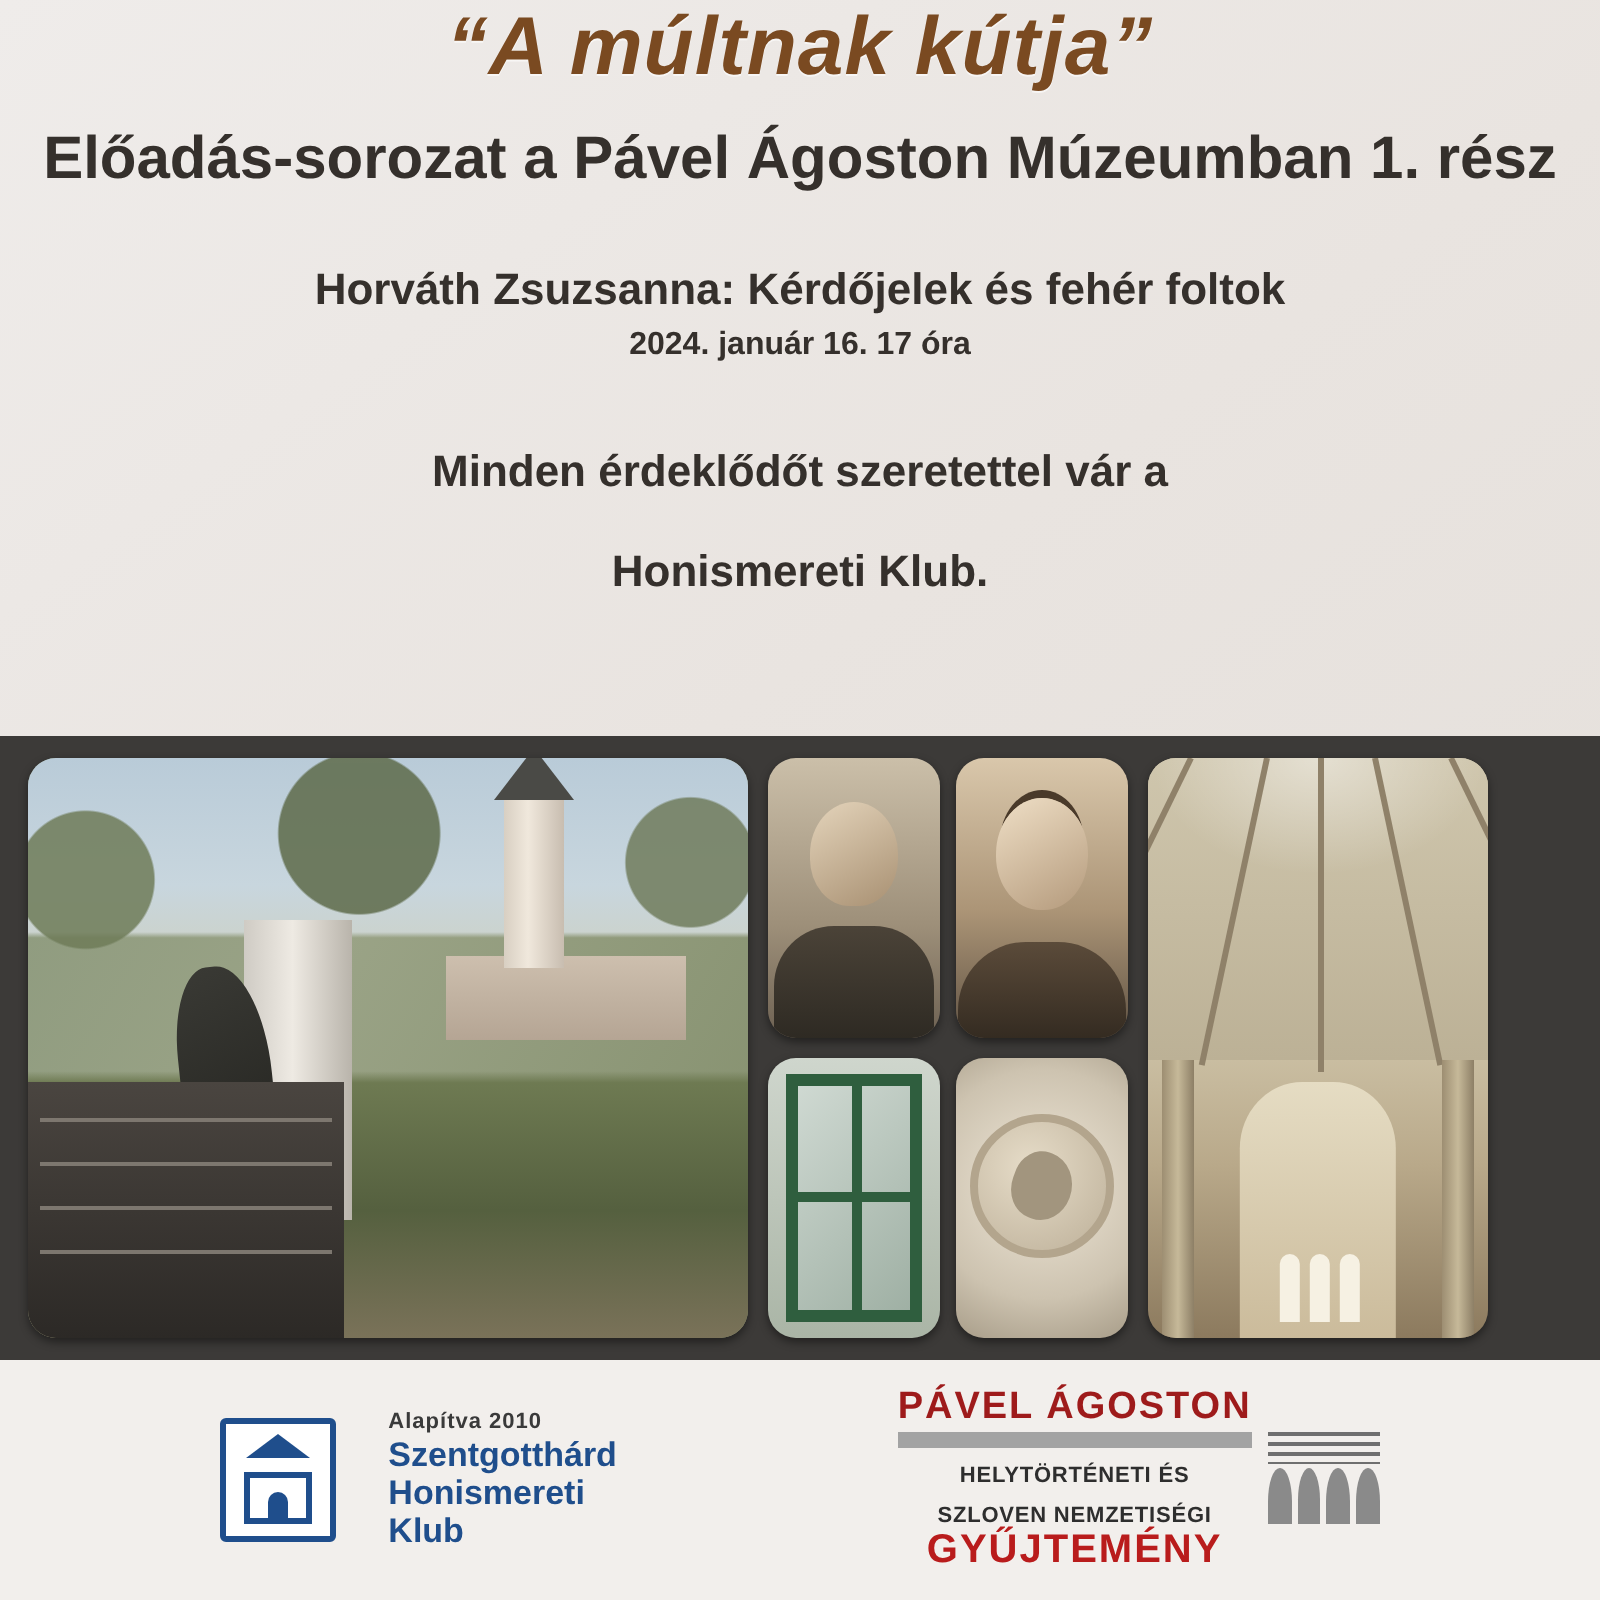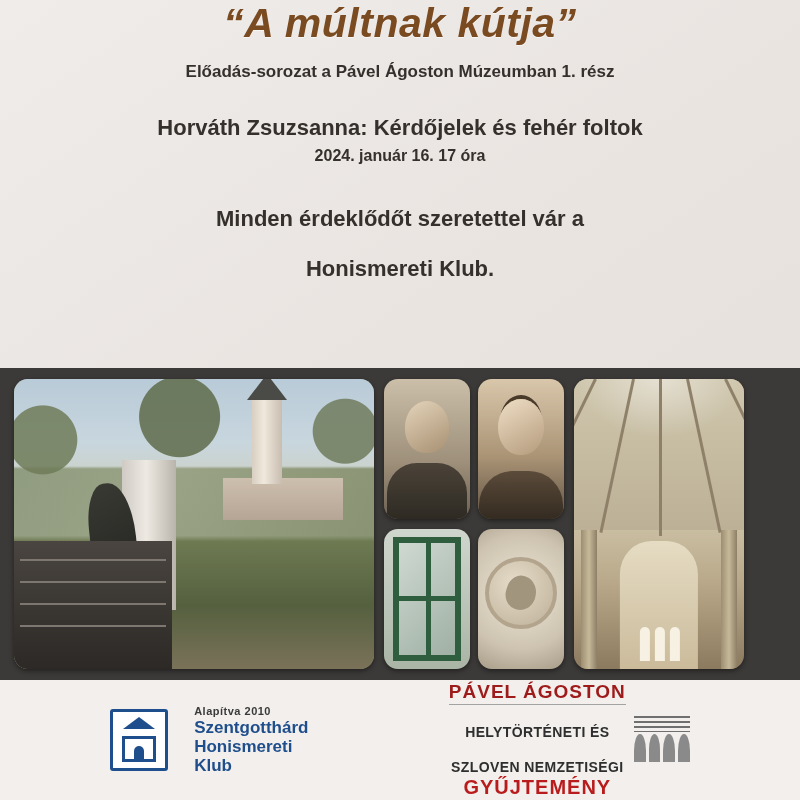--- a/index.html
+++ b/index.html
@@ -29,21 +29,21 @@
     font-size: 41px;
     font-weight: bold;
     font-style: italic;
     color: #7a4a21;
     letter-spacing: 0.5px;
     line-height: 1.15;
     margin: 0 0 14px 0;
     text-shadow: 0 1px 0 rgba(255,255,255,0.6);
   }
   .subtitle {
-    font-size: 17px;
+    font-size: 30px;
     font-weight: bold;
     color: #35302c;
     margin: 0 0 30px 0;
     line-height: 1.25;
   }
   .lecture-line {
     font-size: 22px;
     font-weight: bold;
     color: #35302c;
     line-height: 1.45;
@@ -330,27 +330,27 @@
     align-items: center;
     gap: 8px;
   }
   .pavel-text {
     text-align: center;
     line-height: 1.1;
   }
   .pavel-top {
     font-size: 19px; font-weight: bold; color: #9e1b1b;
     letter-spacing: 1px;
-    border-bottom: 1px solid #a3a3a3;
+    border-bottom: 8px solid #a3a3a3;
     padding-bottom: 1px;
   }
   .pavel-mid {
-    font-size: 14px; font-weight: bold; color: #2e2e2e;
+    font-size: 11px; font-weight: bold; color: #2e2e2e;
     letter-spacing: 0.4px;
-    margin-top: 20px;
+    margin-top: 8px;
   }
   .pavel-bot {
     font-size: 20px; font-weight: bold; color: #b91c1c;
     letter-spacing: 1px;
   }
   .pavel-mark {
     width: 56px; height: 48px;
     position: relative;
   }
   .pavel-mark .bars {

